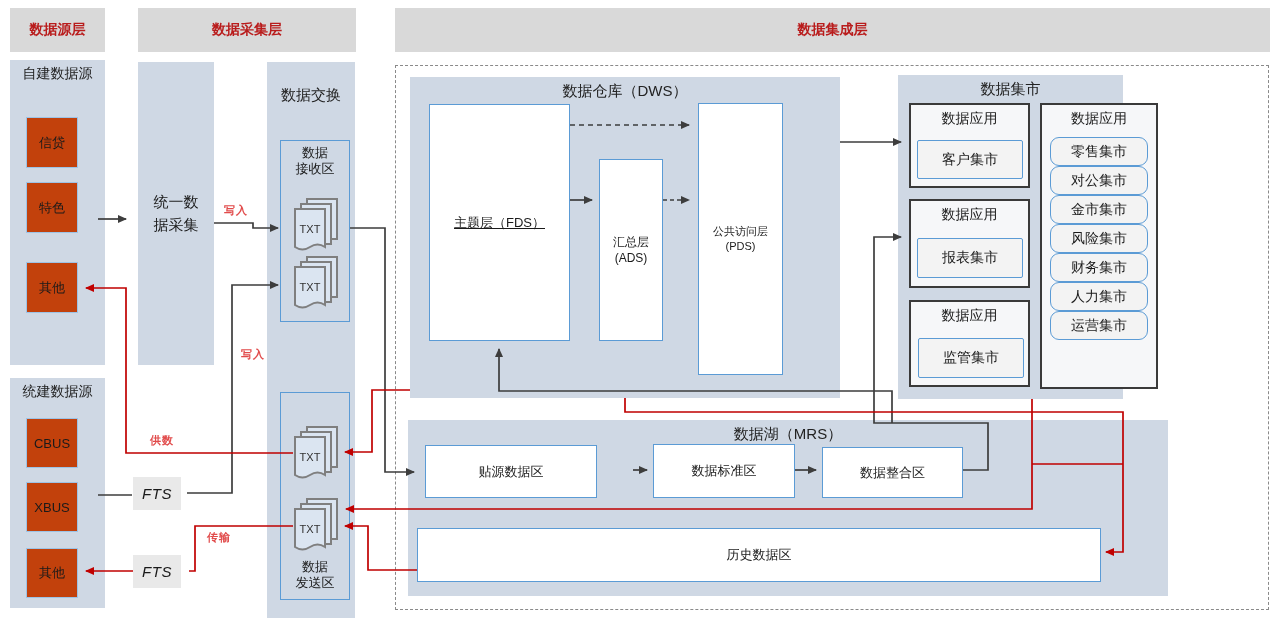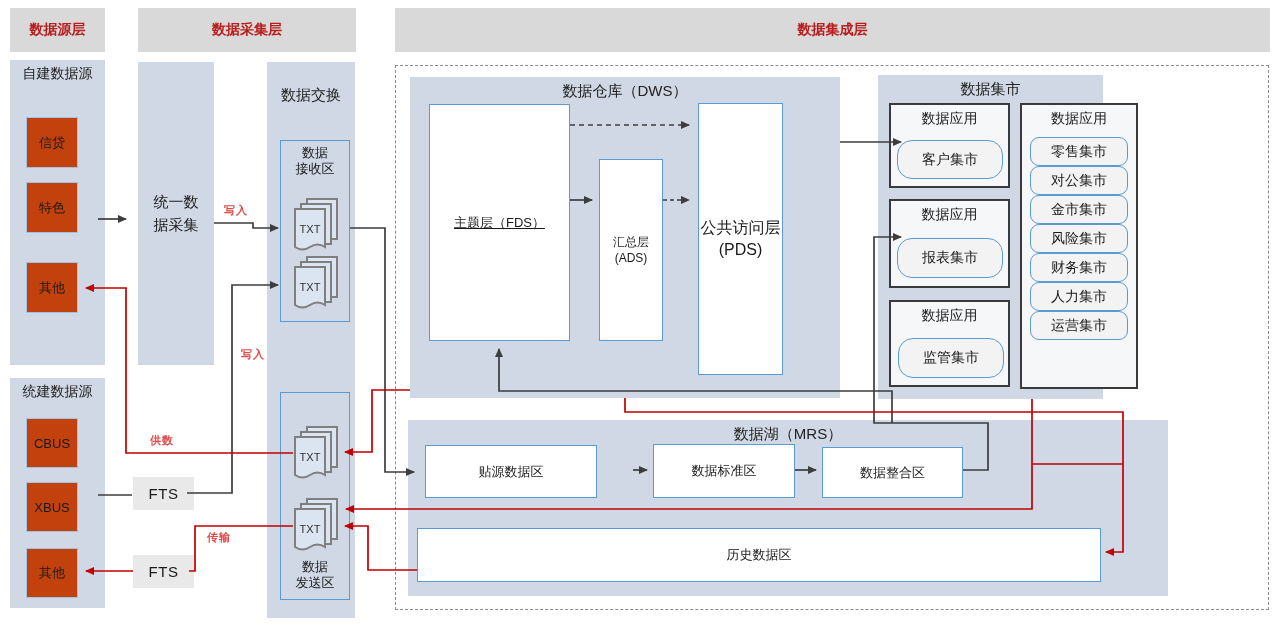--- a/index.html
+++ b/index.html
@@ -13,32 +13,32 @@
   .container { position:absolute; background:#cfd8e4; }
   .container .ctitle { position:absolute; top:5px; left:0; right:0; text-align:center; font-size:14px; color:#222; }
   .ctitle.big { font-size:15px; }
 
   .smallbox { position:absolute; width:52px; background:#c2410c; border:1px solid #9dc3e6;
               display:flex; align-items:center; justify-content:center; font-size:13px; }
 
   .whitebox { position:absolute; background:#fff; border:1px solid #5b9bd5; display:flex; flex-direction:column;
               align-items:center; justify-content:center; font-size:13px; line-height:1.35; text-align:center; }
 
-  .ftsbox { position:absolute; width:61px; height:33px; background:#e9e9e9; display:flex; align-items:center;
-            justify-content:center; font-size:15px; letter-spacing:.5px; }
+  .ftsbox { position:absolute; width:48px; height:33px; background:#e9e9e9; display:flex; align-items:center;
+            justify-content:center; font-size:15px; letter-spacing:.5px;font-style:italic; }
 
   .collectbox { position:absolute; left:138px; top:62px; width:76px; height:303px; background:#cfd8e4;
                 display:flex; flex-direction:column; align-items:center; justify-content:center;
                 font-size:15px; line-height:1.5; }
 
   .zonebox { position:absolute; border:1px solid #5b9bd5; display:flex; align-items:center; justify-content:center; }
 
   .appbox { position:absolute; background:#f6f7f9; border:2px solid #3a3a3a; }
   .appbox .atitle { position:absolute; top:5px; left:0; right:0; text-align:center; font-size:14px; }
-  .mart { position:absolute; background:#f3f3f3; border:1px solid #5b9bd5; border-radius:15px;
+  .mart { position:absolute; background:#f3f3f3; border:1px solid #5b9bd5; border-radius:2px;
           display:flex; align-items:center; justify-content:center; font-size:14px; }
   .mart-s { background:#f3f3f3; border:1px solid #5b9bd5; border-radius:9px; height:29px;
             display:flex; align-items:center; justify-content:center; font-size:14px; }
   .martcol { position:absolute; left:8px; top:32px; right:8px; display:flex; flex-direction:column; }
 
   .flowlabel { position:absolute; font-size:11px; color:#e14b4b; font-weight:bold; letter-spacing:1px; z-index:60; }
 
   .dashedwrap { position:absolute; left:395px; top:65px; width:874px; height:545px; border:1px dashed #8a8a8a; }
 
   .txticon { position:absolute; z-index:30; }
@@ -121,26 +121,26 @@
   <div class="container" style="left:410px; top:77px; width:430px; height:321px;">
     <div class="ctitle big">数据仓库（DWS）</div>
   </div>
   <div class="whitebox" style="left:429px; top:104px; width:141px; height:237px;text-decoration:underline;">
     <span>主题层（FDS）</span>
   </div>
   <div class="whitebox" style="left:599px; top:159px; width:64px; height:182px; font-size:12px;">
     <span>汇总层</span>
     <span>(ADS)</span>
   </div>
-  <div class="whitebox" style="left:698px; top:103px; width:85px; height:272px; font-size:16px;text-align:right;">
+  <div class="whitebox" style="left:698px; top:103px; width:85px; height:272px; font-size:11px;text-align:right;">
     <span>公共访问层</span>
     <span>(PDS)</span>
   </div>
 
-  <div class="container" style="left:878px; top:75px; width:225px; height:324px;">
+  <div class="container" style="left:898px; top:75px; width:225px; height:324px;">
     <div class="ctitle big">数据集市</div>
 
     <div class="appbox" style="left:11px; top:28px; width:121px; height:85px;">
       <div class="atitle">数据应用</div>
       <div class="mart" style="left:6px; top:35px; width:106px; height:39px;">客户集市</div>
     </div>
     <div class="appbox" style="left:11px; top:124px; width:121px; height:89px;">
       <div class="atitle">数据应用</div>
       <div class="mart" style="left:6px; top:37px; width:106px; height:40px;">报表集市</div>
     </div>

